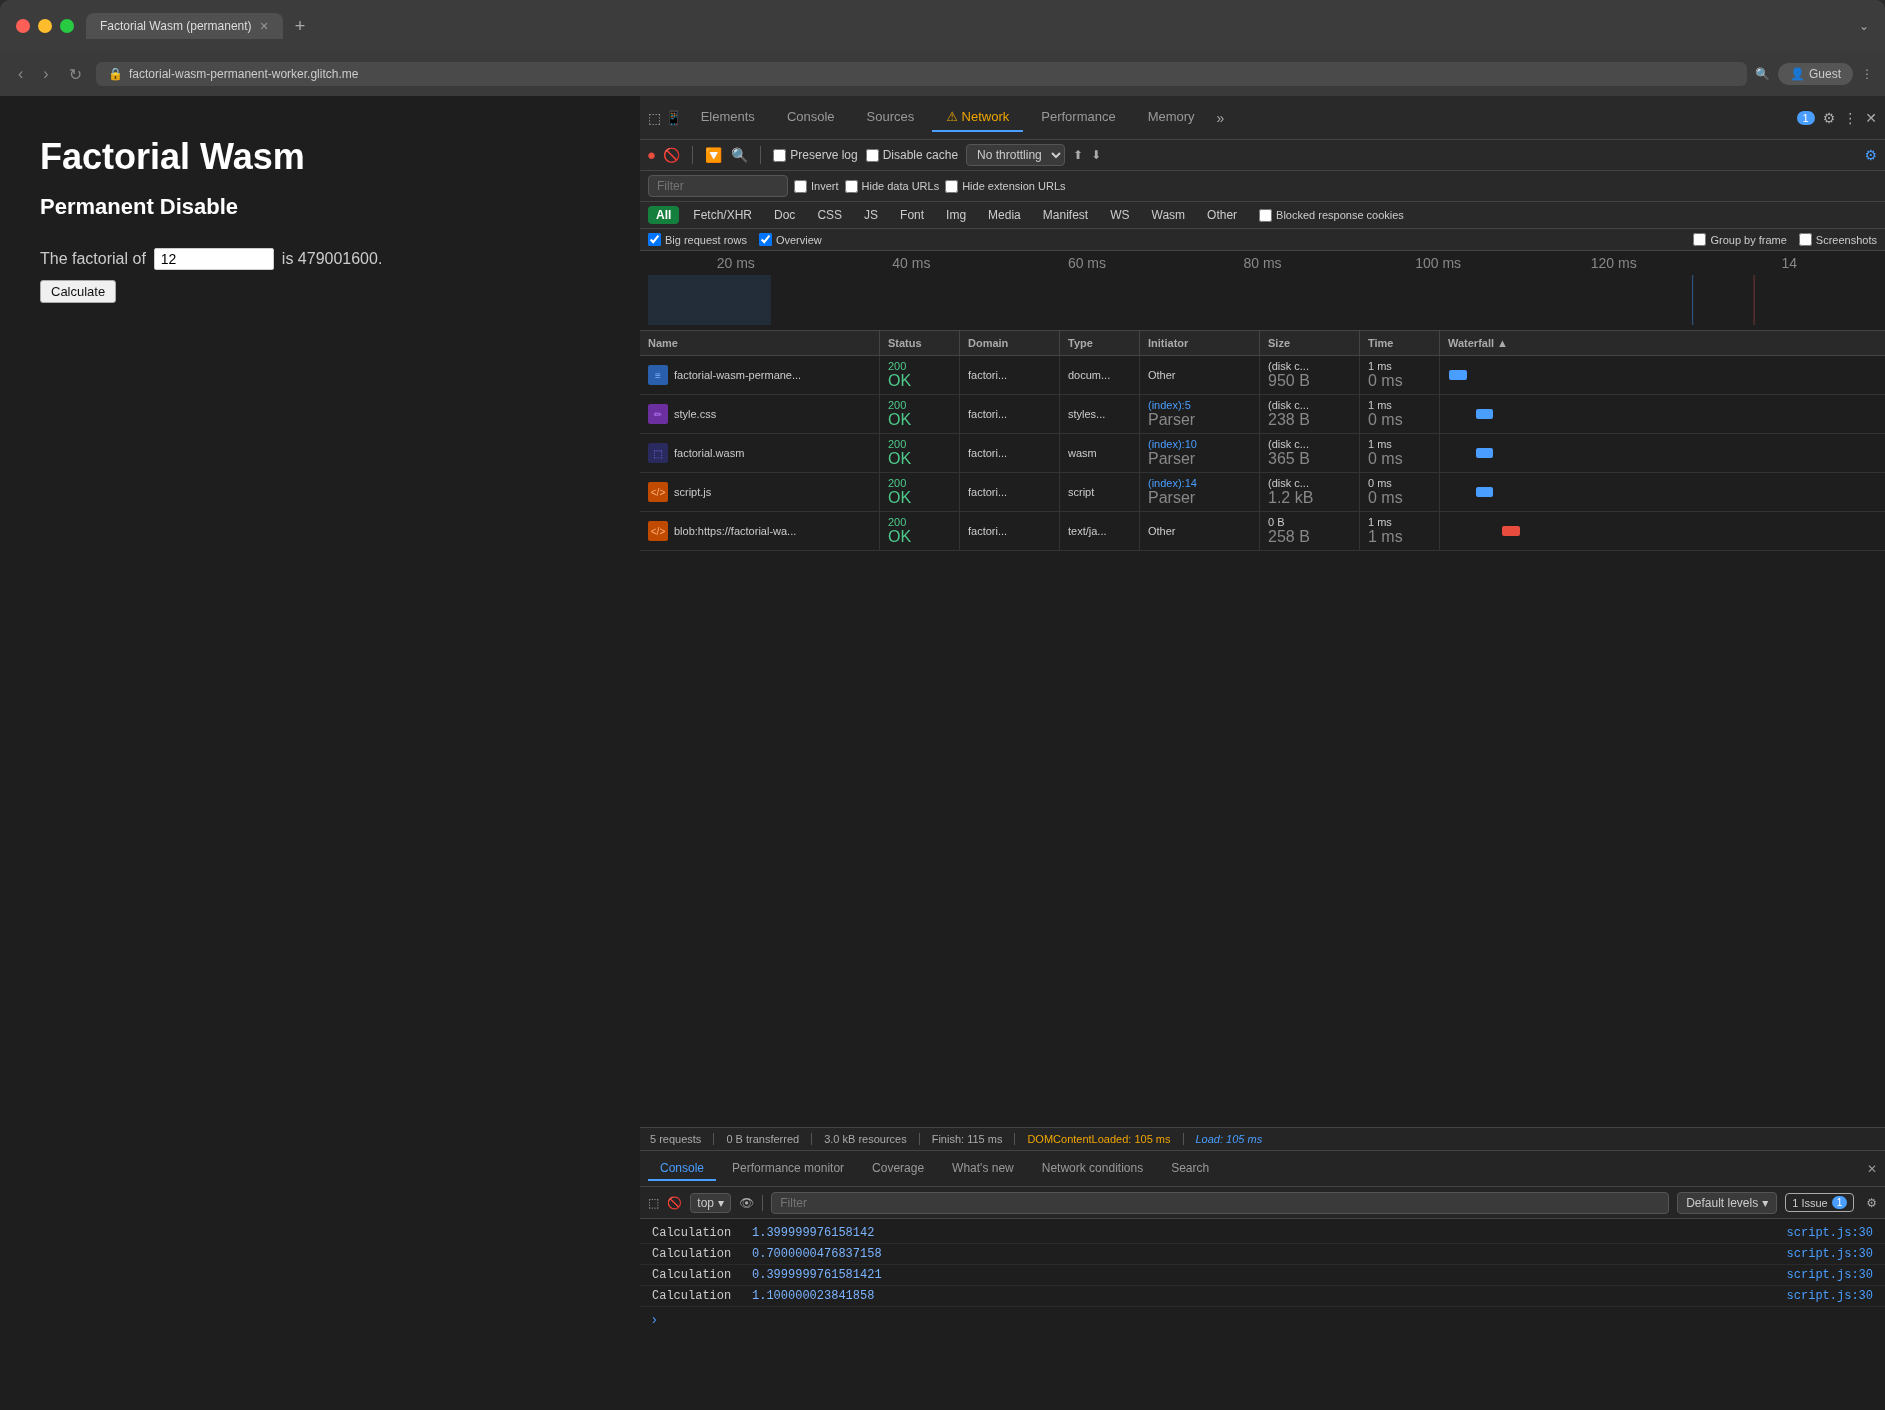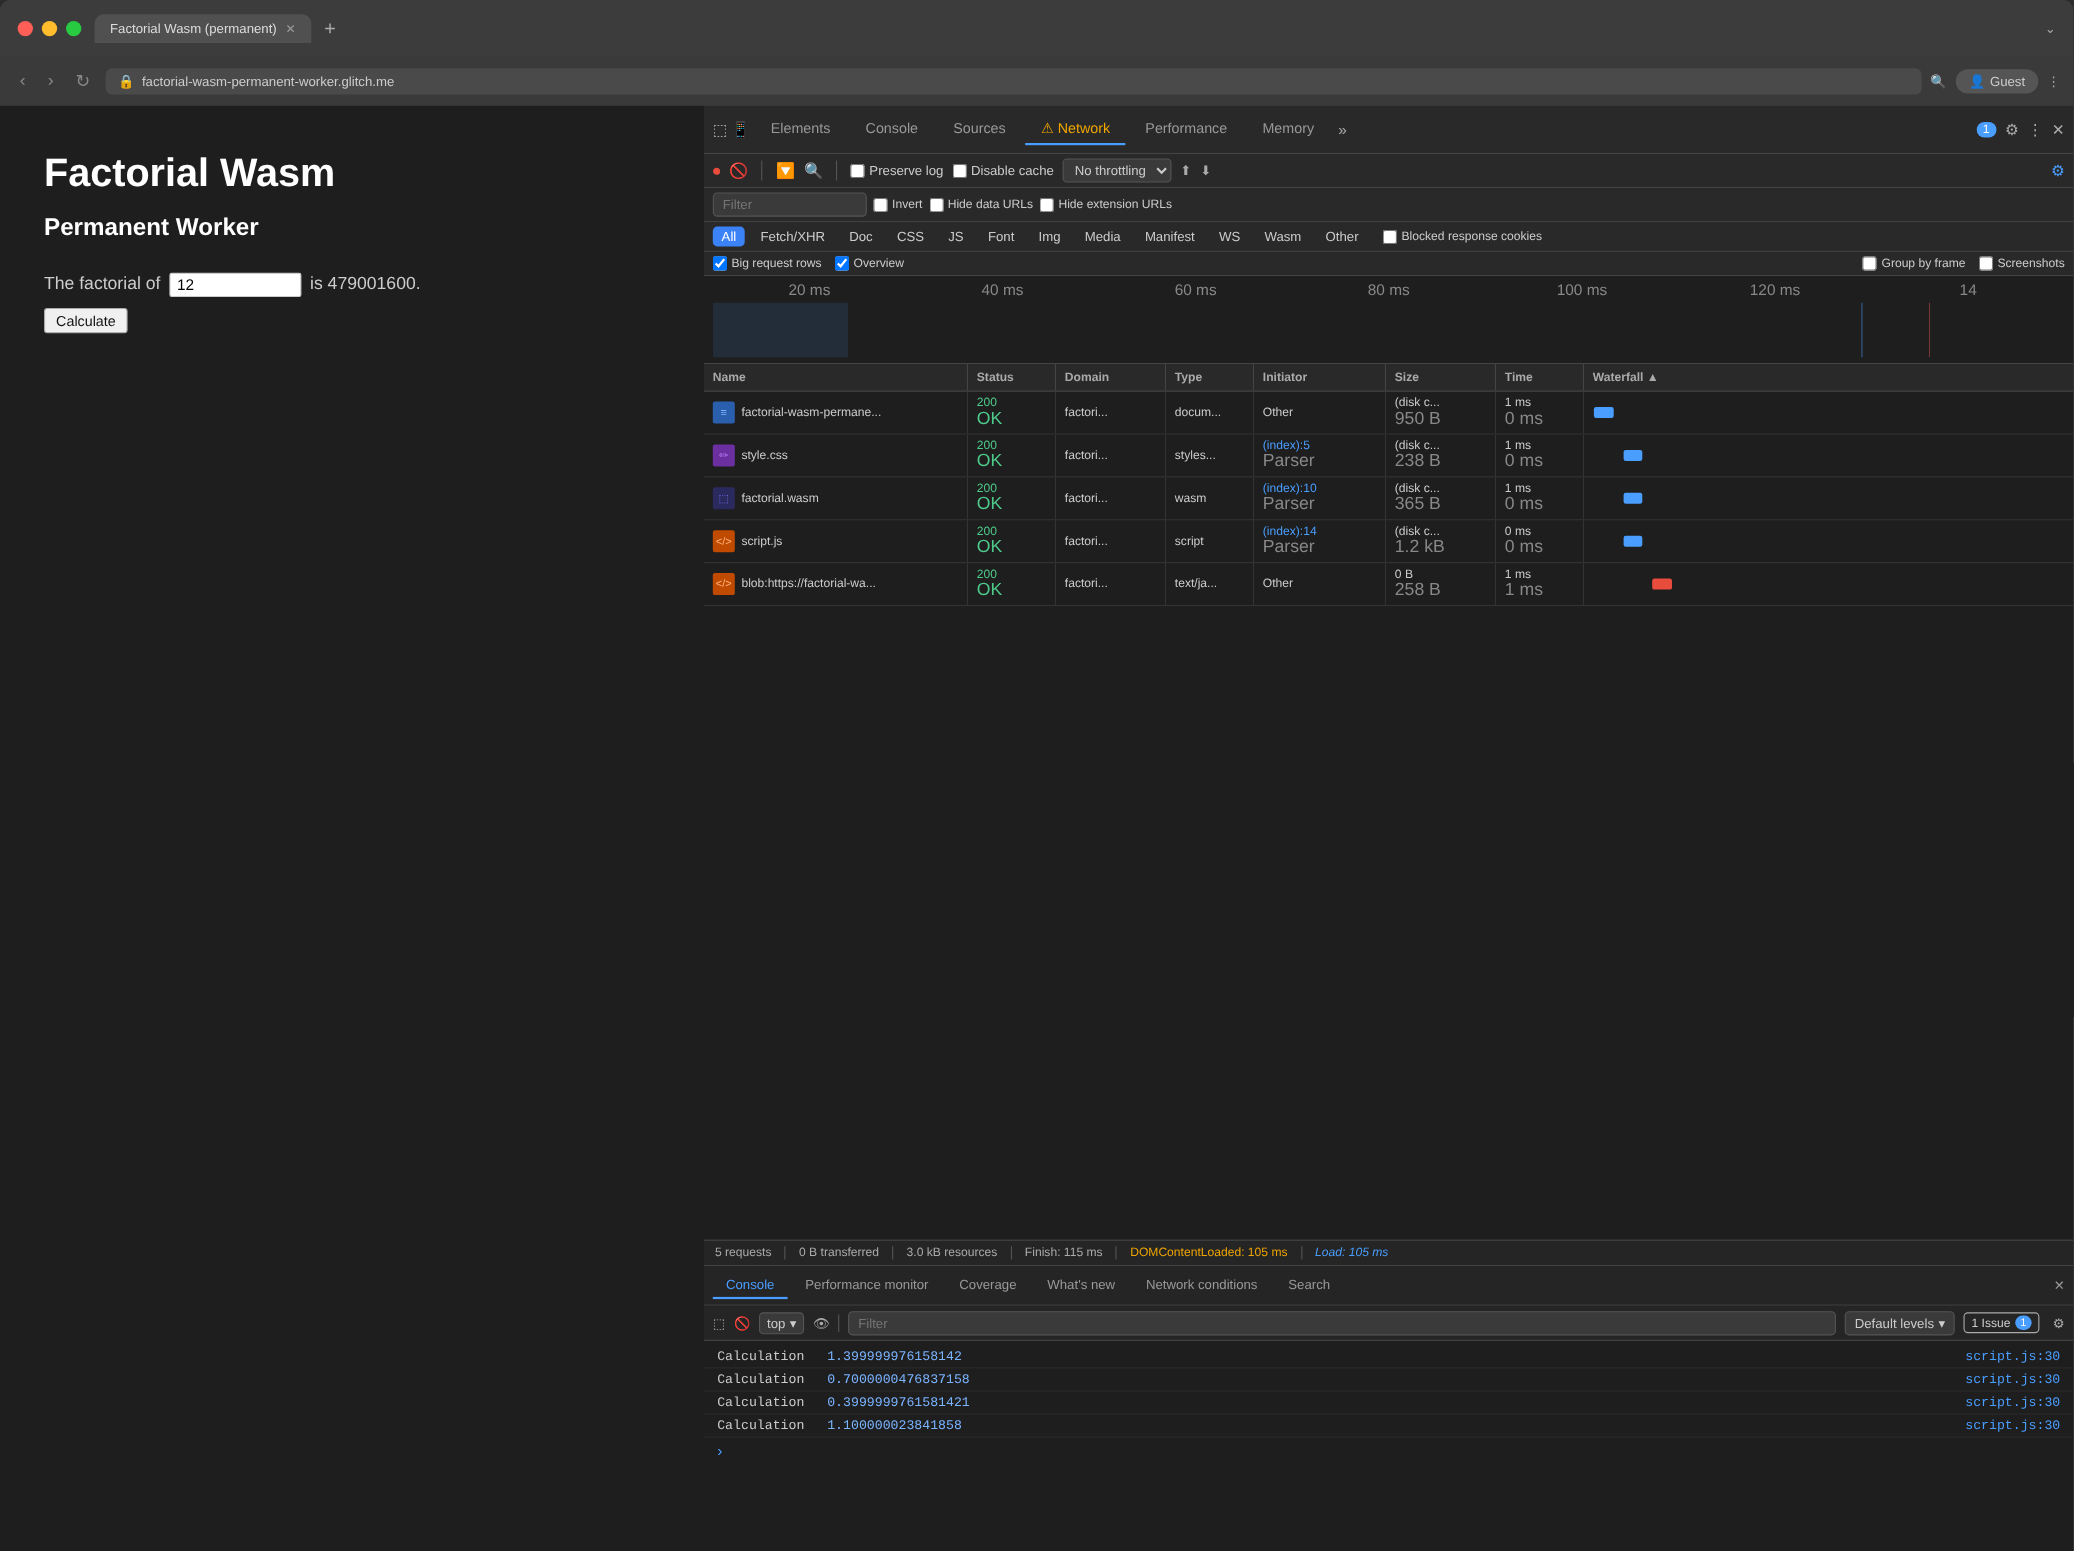--- a/index.html
+++ b/index.html
@@ -307,22 +307,23 @@
       padding: 2px 8px;
       border-radius: 4px;
       font-size: 12px;
       cursor: pointer;
       color: #ccc;
       background: transparent;
       border: none;
     }
 
     .filter-type-btn.all {
-      background: #3b82f6;
+      background: #15803d;
       color: #fff;
+      font-weight: bold;
     }
 
     .checkbox-label-small {
       display: flex;
       align-items: center;
       gap: 4px;
       color: #ccc;
       font-size: 11px;
     }
 
@@ -659,21 +660,21 @@
         <span>Guest</span>
       </div>
       <span>⋮</span>
     </div>
   </div>
 
   <div class="main-area">
 
     <div class="page-content">
       <h1 class="page-title">Factorial Wasm</h1>
-      <h2 class="page-subtitle">Permanent Worker</h2>
+      <h2 class="page-subtitle">Permanent Disable</h2>
       <div class="factorial-form">
         <span>The factorial of</span>
         <input class="factorial-input" type="text" value="12" style="">
         <span>is 479001600.</span>
       </div>
       <button class="calculate-btn">Calculate</button>
     </div>
 
     <div class="devtools-container">
 

